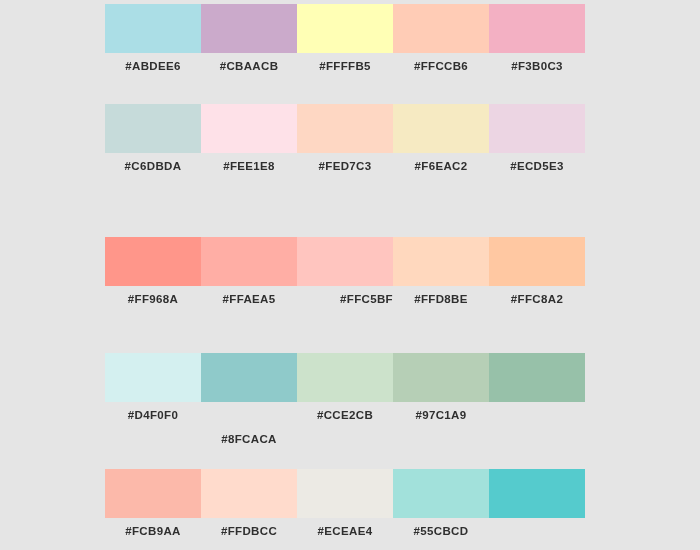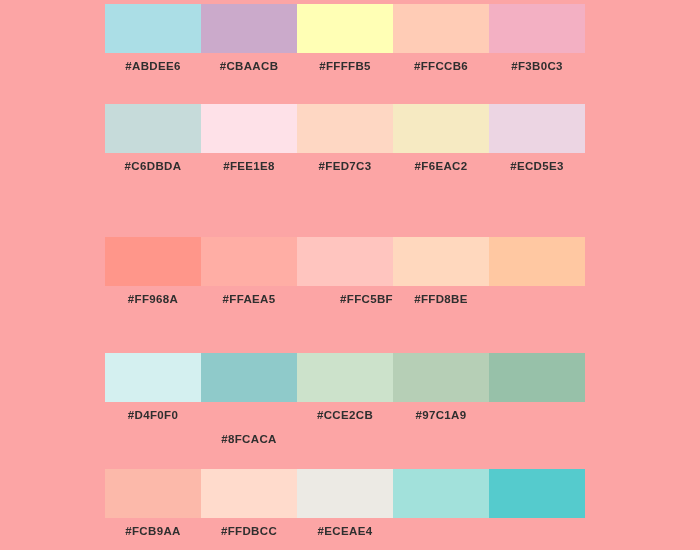--- a/index.html
+++ b/index.html
@@ -10,21 +10,21 @@
     width: 700px;
     height: 550px;
     background: #ffffff;
     font-family: "Liberation Sans", sans-serif;
     overflow: hidden;
   }
   #palette-page {
     position: relative;
     width: 700px;
     height: 550px;
-    background: #fca5a5;
+    background: #e5e5e5;
   }
   .palette-row {
     position: absolute;
     left: 105px;
     width: 480px;
   }
   .swatch-band {
     display: flex;
     width: 480px;
     height: 49px;
@@ -103,20 +103,21 @@
       <div class="swatch" style="background: rgb(255, 174, 165);"></div>
       <div class="swatch" style="background: rgb(255, 197, 191);"></div>
       <div class="swatch" style="background: rgb(255, 216, 190);"></div>
       <div class="swatch" style="background: rgb(255, 200, 162);"></div>
     </div>
     <div class="label-band">
       <div class="swatch-label" style="color: rgb(47, 47, 47);">#FF968A</div>
       <div class="swatch-label" style="color: rgb(47, 47, 47);">#FFAEA5</div>
       <div class="swatch-label" style="color: rgb(47, 47, 47); text-align: right;">#FFC5BF</div>
       <div class="swatch-label" style="color: rgb(47, 47, 47);">#FFD8BE</div>
+      <div class="swatch-label" style="color: rgb(47, 47, 47);">#FFC8A2</div>
     </div>
   </div>
 
   <div class="palette-row row-3">
     <div class="swatch-band">
       <div class="swatch" style="background: rgb(212, 240, 240);"></div>
       <div class="swatch" style="background: rgb(143, 202, 202);"></div>
       <div class="swatch" style="background: rgb(204, 226, 203);"></div>
       <div class="swatch" style="background: rgb(182, 207, 182);"></div>
       <div class="swatch" style="background: rgb(151, 193, 169);"></div>
@@ -134,16 +135,17 @@
       <div class="swatch" style="background: rgb(252, 185, 170);"></div>
       <div class="swatch" style="background: rgb(255, 219, 204);"></div>
       <div class="swatch" style="background: rgb(236, 234, 228);"></div>
       <div class="swatch" style="background: rgb(162, 225, 219);"></div>
       <div class="swatch" style="background: rgb(85, 203, 205);"></div>
     </div>
     <div class="label-band">
       <div class="swatch-label" style="color: rgb(47, 47, 47);">#FCB9AA</div>
       <div class="swatch-label" style="color: rgb(47, 47, 47);">#FFDBCC</div>
       <div class="swatch-label" style="color: rgb(47, 47, 47);">#ECEAE4</div>
+      <div class="swatch-label" style="color: rgb(47, 47, 47);">#55CBCD</div>
     </div>
   </div>
 
 </div>
 
 </body></html>

